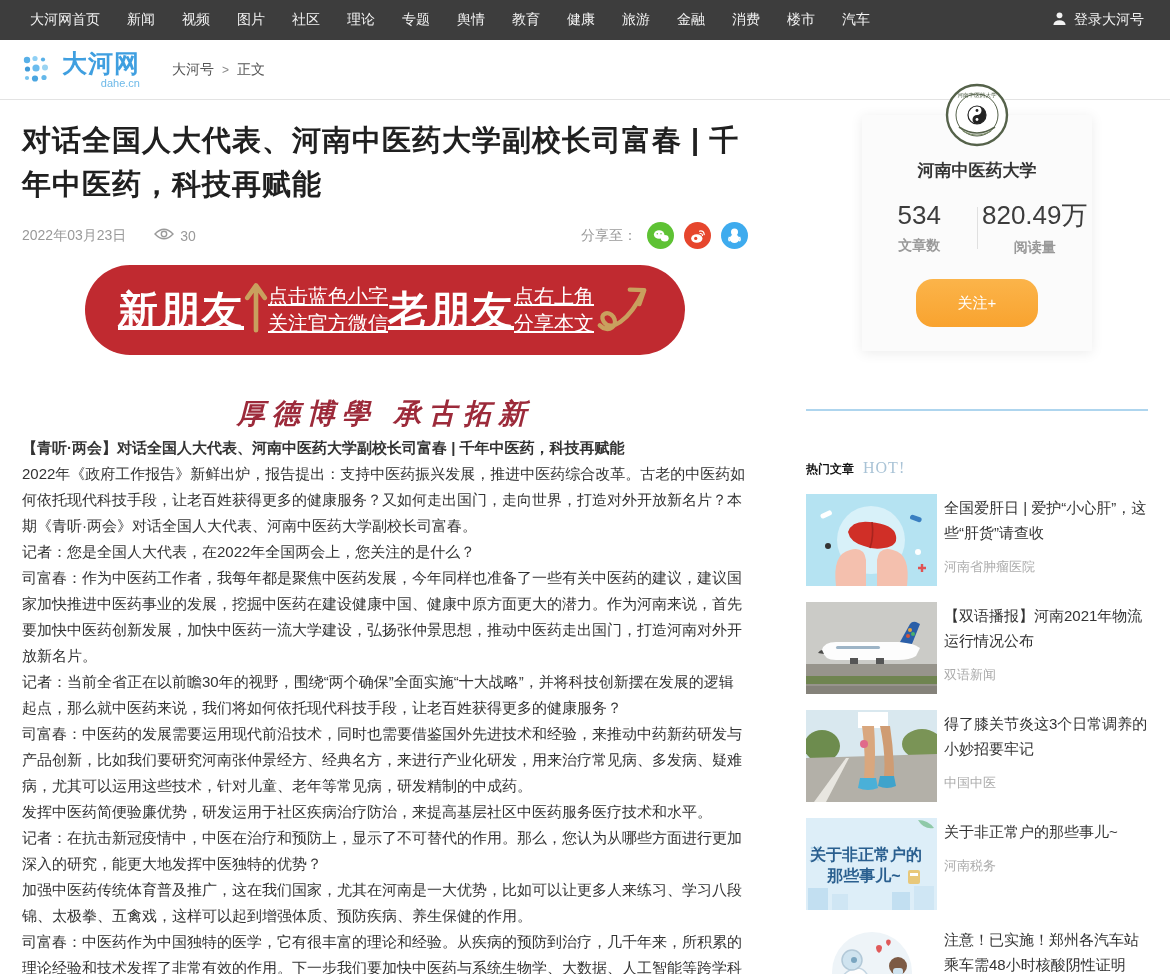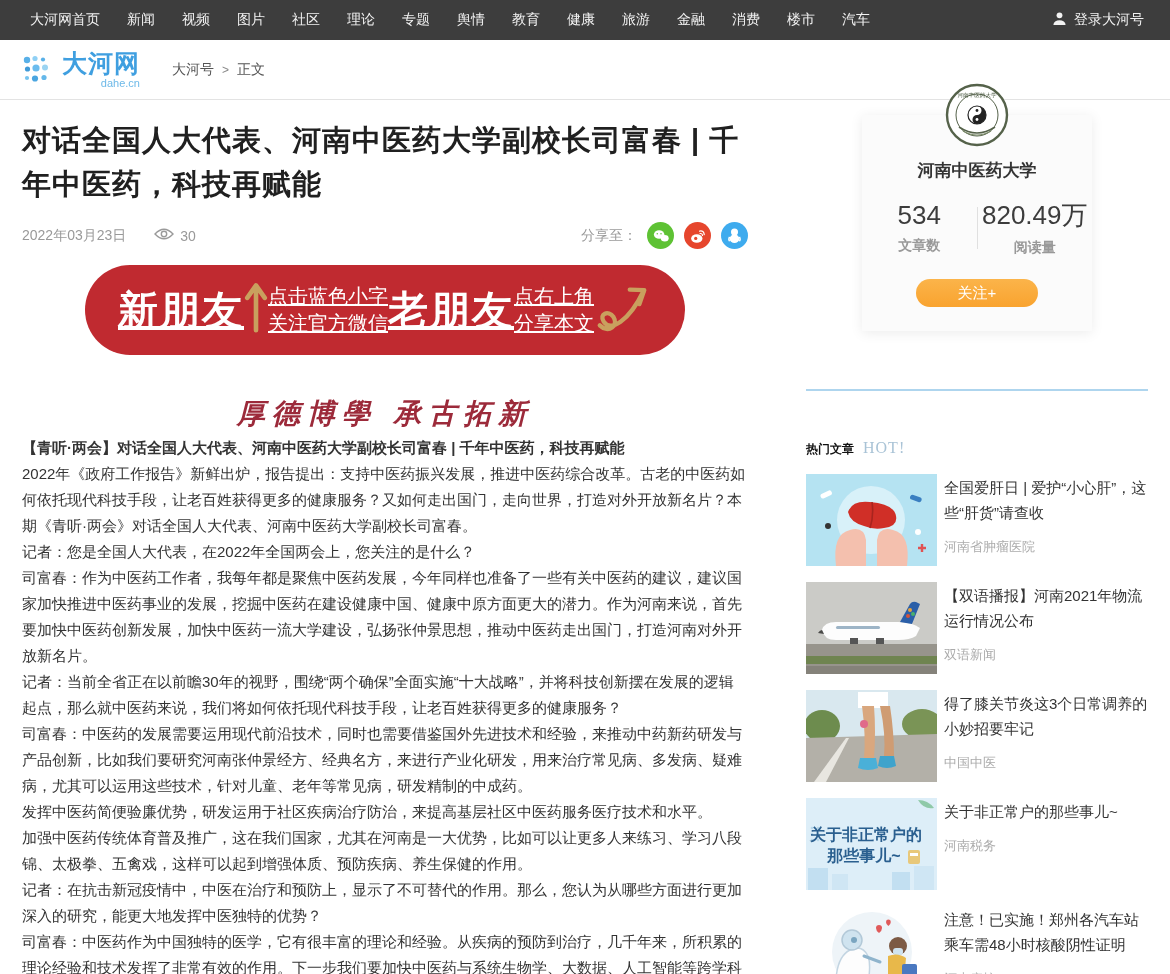--- a/index.html
+++ b/index.html
@@ -53,21 +53,21 @@
   
   .card { width:230px; margin:15px auto 0; background:#fbfbfb; box-shadow:0 2px 12px rgba(0,0,0,.08);
           position:relative; text-align:center; padding:44px 0 24px; }
   .seal { position:absolute; top:-32px; left:50%; margin-left:-32px; width:64px; height:64px; }
   .card-name { font-size:17px; font-weight:bold; color:#333; }
   .stats { display:flex; margin-top:16px; align-items:center; }
   .stat { flex:1; }
   .stat-v { font-size:26px; color:#3c3c3c; }
   .stat-l { font-size:14px; color:#999; margin-top:6px;font-weight:bold; }
   .stat-div { width:1px; height:42px; background:#e0e0e0; }
-  .follow-btn { margin-top:22px; width:122px; height:28px; border:none; border-radius:17px; cursor:pointer;
+  .follow-btn { margin-top:22px; width:122px; height:48px; border:none; border-radius:17px; cursor:pointer;
                 background:linear-gradient(180deg,#fbb44a,#f9a32f); color:#fff; font-size:15px; }
 
   
   .hot { margin-top:58px; border-top:2px solid #aed5ee; padding-top:8px; }
   .hot-head { display:flex; align-items:baseline; gap:9px; line-height:22px; }
   .hot-title { font-size:12px; font-weight:bold; color:#111;margin-top:39px; }
   .hot-badge { font-size:16px; color:#a9c3d6; letter-spacing:1px; font-family:"Liberation Serif","DejaVu Serif",serif; }
   .hot-list { margin-top:14px; }
   .hot-item { display:flex; margin-bottom:16px; cursor:pointer; }
   .thumb { width:131px; height:92px; flex-shrink:0; margin-right:7px; overflow:hidden; background:#eee; }
@@ -206,22 +206,22 @@
     <div class="callig">厚德博學 承古拓新</div>
 
     <div class="body-text">
       <p class="lead">【青听·两会】对话全国人大代表、河南中医药大学副校长司富春 | 千年中医药，科技再赋能</p>
       <p>2022年《政府工作报告》新鲜出炉，报告提出：支持中医药振兴发展，推进中医药综合改革。古老的中医药如何依托现代科技手段，让老百姓获得更多的健康服务？又如何走出国门，走向世界，打造对外开放新名片？本期《青听·两会》对话全国人大代表、河南中医药大学副校长司富春。</p>
       <p>记者：您是全国人大代表，在2022年全国两会上，您关注的是什么？</p>
       <p>司富春：作为中医药工作者，我每年都是聚焦中医药发展，今年同样也准备了一些有关中医药的建议，建议国家加快推进中医药事业的发展，挖掘中医药在建设健康中国、健康中原方面更大的潜力。作为河南来说，首先要加快中医药创新发展，加快中医药一流大学建设，弘扬张仲景思想，推动中医药走出国门，打造河南对外开放新名片。</p>
       <p>记者：当前全省正在以前瞻30年的视野，围绕“两个确保”全面实施“十大战略”，并将科技创新摆在发展的逻辑起点，那么就中医药来说，我们将如何依托现代科技手段，让老百姓获得更多的健康服务？</p>
       <p>司富春：中医药的发展需要运用现代前沿技术，同时也需要借鉴国外先进技术和经验，来推动中药新药研发与产品创新，比如我们要研究河南张仲景经方、经典名方，来进行产业化研发，用来治疗常见病、多发病、疑难病，尤其可以运用这些技术，针对儿童、老年等常见病，研发精制的中成药。</p>
       <p>发挥中医药简便验廉优势，研发运用于社区疾病治疗防治，来提高基层社区中医药服务医疗技术和水平。</p>
+      <p>记者：在抗击新冠疫情中，中医在治疗和预防上，显示了不可替代的作用。那么，您认为从哪些方面进行更加深入的研究，能更大地发挥中医独特的优势？</p>
       <p>加强中医药传统体育普及推广，这在我们国家，尤其在河南是一大优势，比如可以让更多人来练习、学习八段锦、太极拳、五禽戏，这样可以起到增强体质、预防疾病、养生保健的作用。</p>
-      <p>记者：在抗击新冠疫情中，中医在治疗和预防上，显示了不可替代的作用。那么，您认为从哪些方面进行更加深入的研究，能更大地发挥中医独特的优势？</p>
       <p>司富春：中医药作为中国独特的医学，它有很丰富的理论和经验。从疾病的预防到治疗，几千年来，所积累的理论经验和技术发挥了非常有效的作用。下一步我们要加快中医药与系统生物学、大数据、人工智能等跨学科研究。加快建设中医药国家重点实验室、重点研究室、中医药国家技术创新中心等高能级科创平台。</p>
 
     </div>
   </div>
 
   <div class="side">
 
     <div class="card">
       <span class="seal">
         <svg width="64" height="64" viewBox="0 0 64 64">

